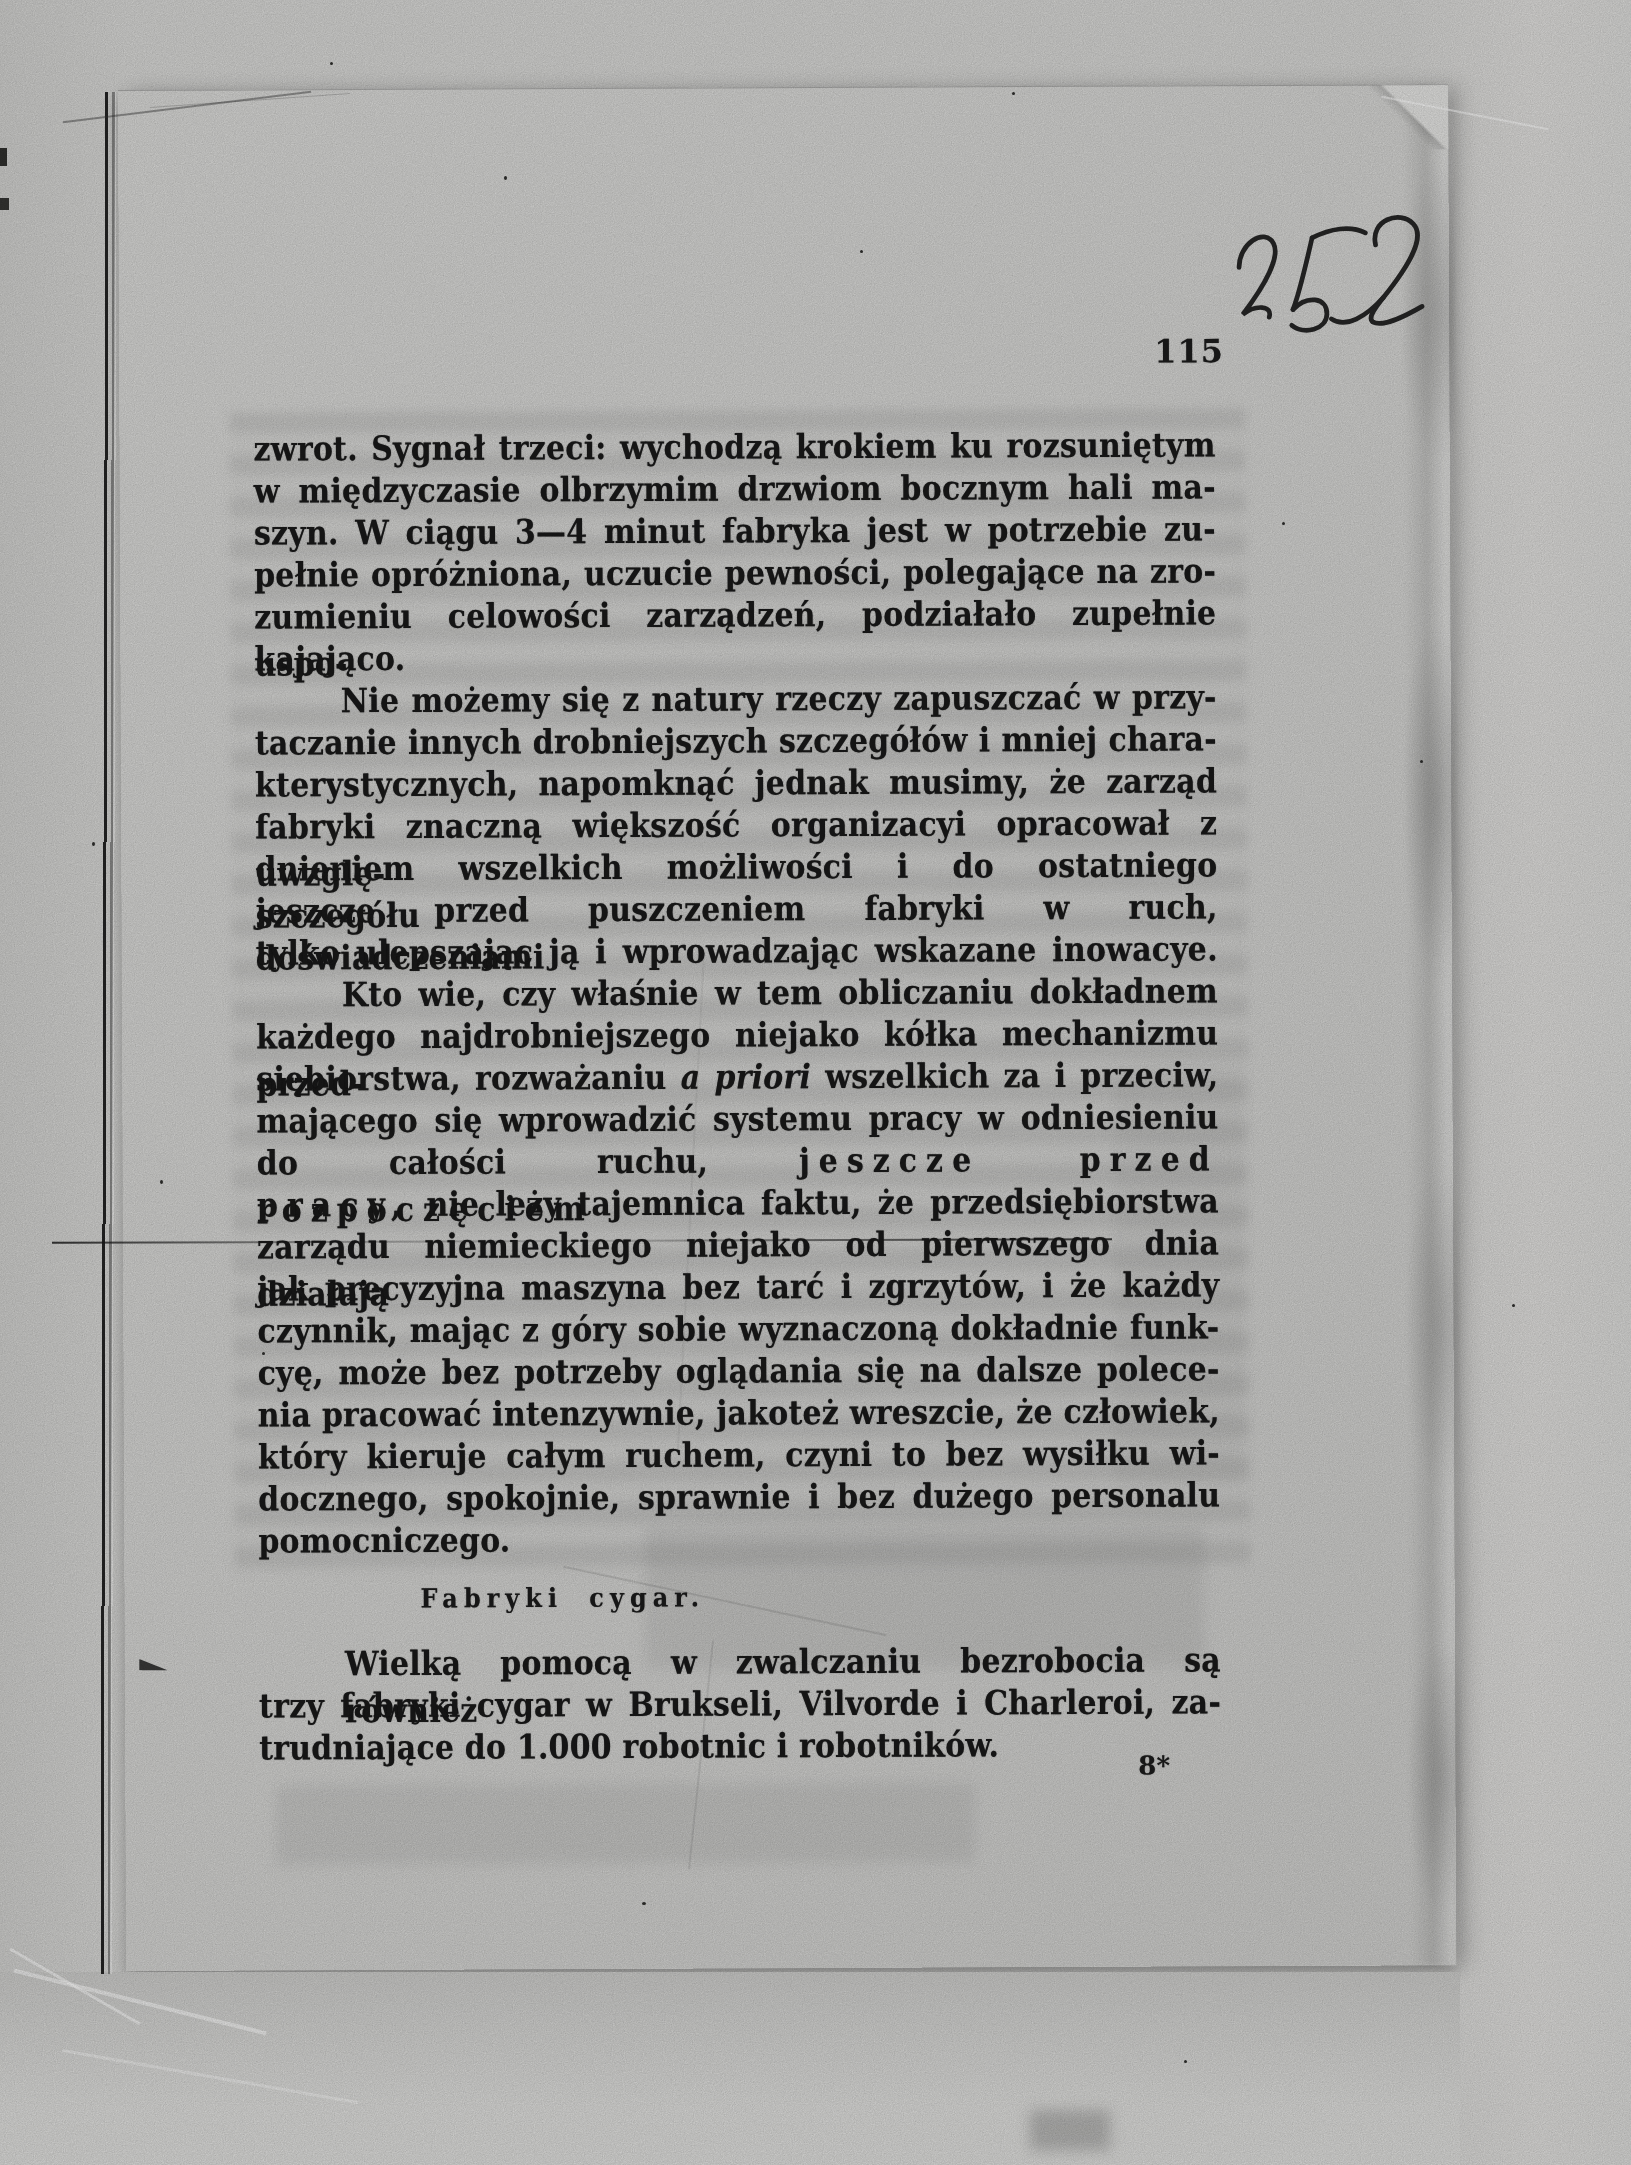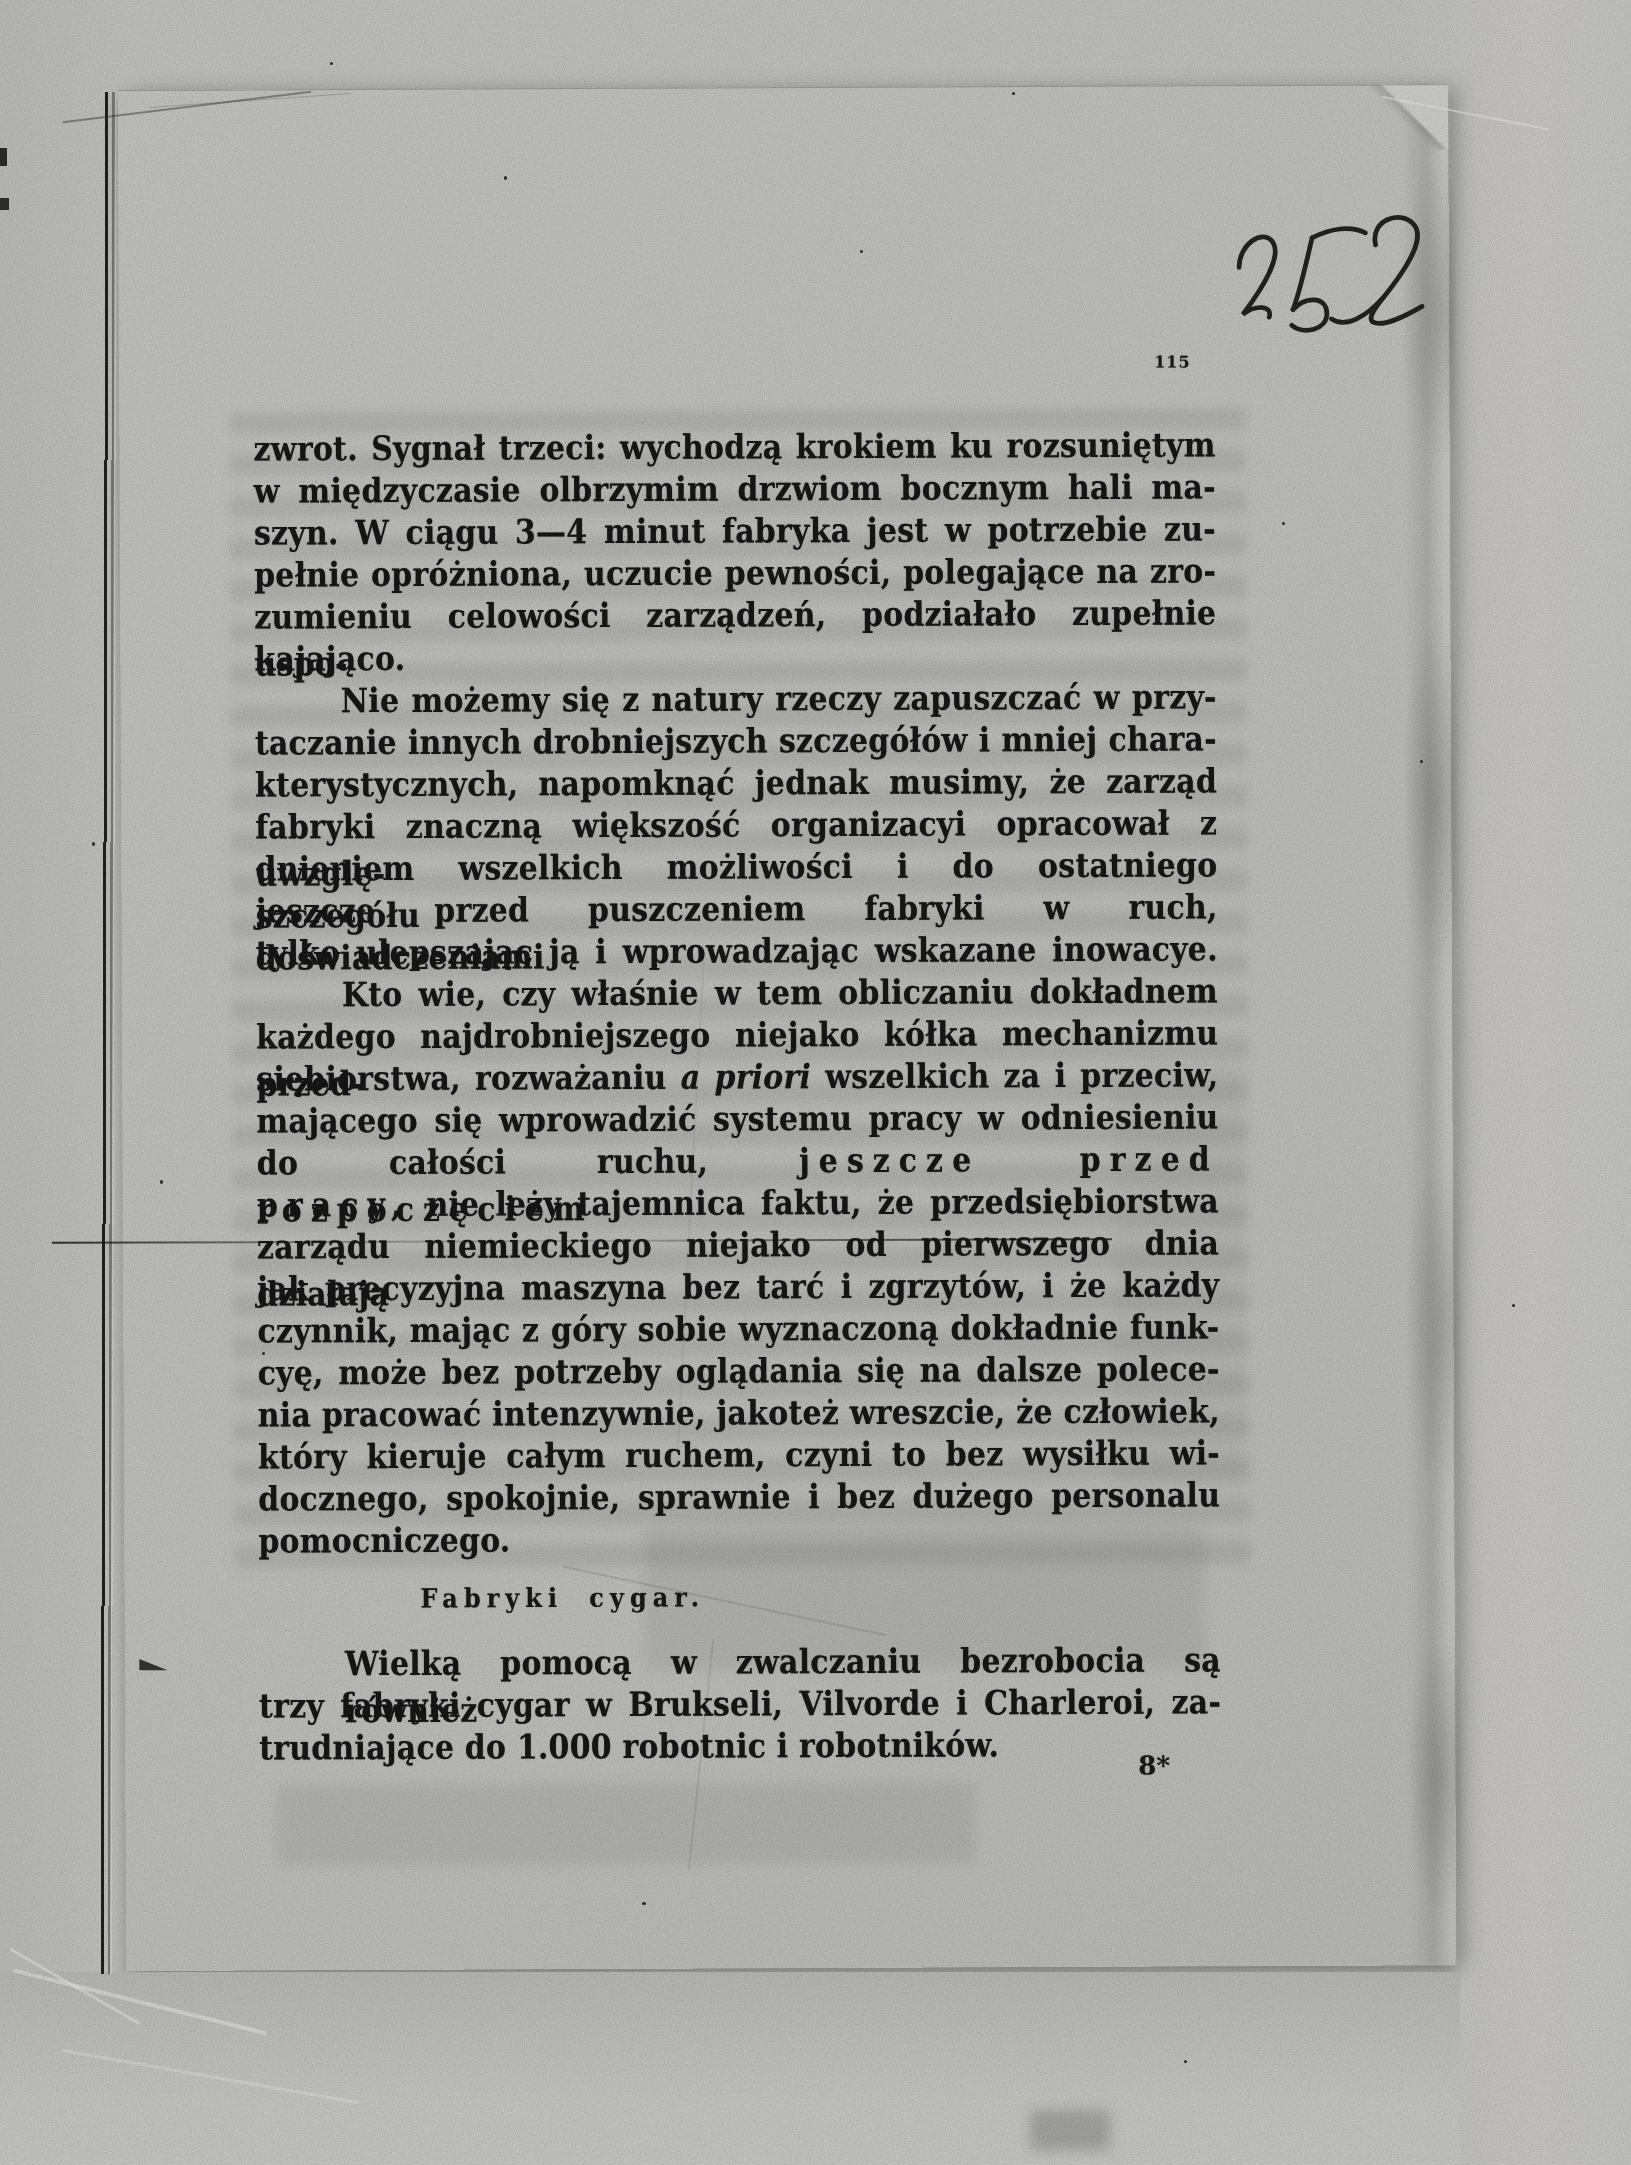--- a/index.html
+++ b/index.html
@@ -56,22 +56,22 @@
   .body-text{width:962px;color:#191919;font-weight:700;font-size:30px;
     text-shadow:0 0 1px rgba(10,10,10,.55);}
   .line{height:42px;line-height:42px;text-align:justify;text-align-last:justify;
     transform:scaleY(1.12);transform-origin:50% 50%;letter-spacing:.2px;}
   .line.nj{text-align-last:left;}
   .line.indent{padding-left:86px;}
   .it{font-style:italic;}
   .sp{letter-spacing:9px;}
   .section-heading{color:#1b1b1b;font-weight:700;font-size:24px;letter-spacing:6px;
     word-spacing:12px;transform:scaleY(1.1);text-shadow:0 0 1px rgba(10,10,10,.5);}
-  .page-number{color:#1c1c1c;font-weight:700;font-size:16px;letter-spacing:1px;
-    text-shadow:0 0 1px rgba(10,10,10,.5);margin-top:20px;}
+  .page-number{color:#1c1c1c;font-weight:700;font-size:32px;letter-spacing:1px;
+    text-shadow:0 0 1px rgba(10,10,10,.5);}
   .footer-mark{color:#1c1c1c;font-weight:700;font-size:26px;
     text-shadow:0 0 1px rgba(10,10,10,.5);}
   .hw-svg{overflow:visible;}
 
   .noise{left:0;top:0;pointer-events:none;}
 </style>
 </head>
 <body>
 
 <div id="scan-page" class="abs">

